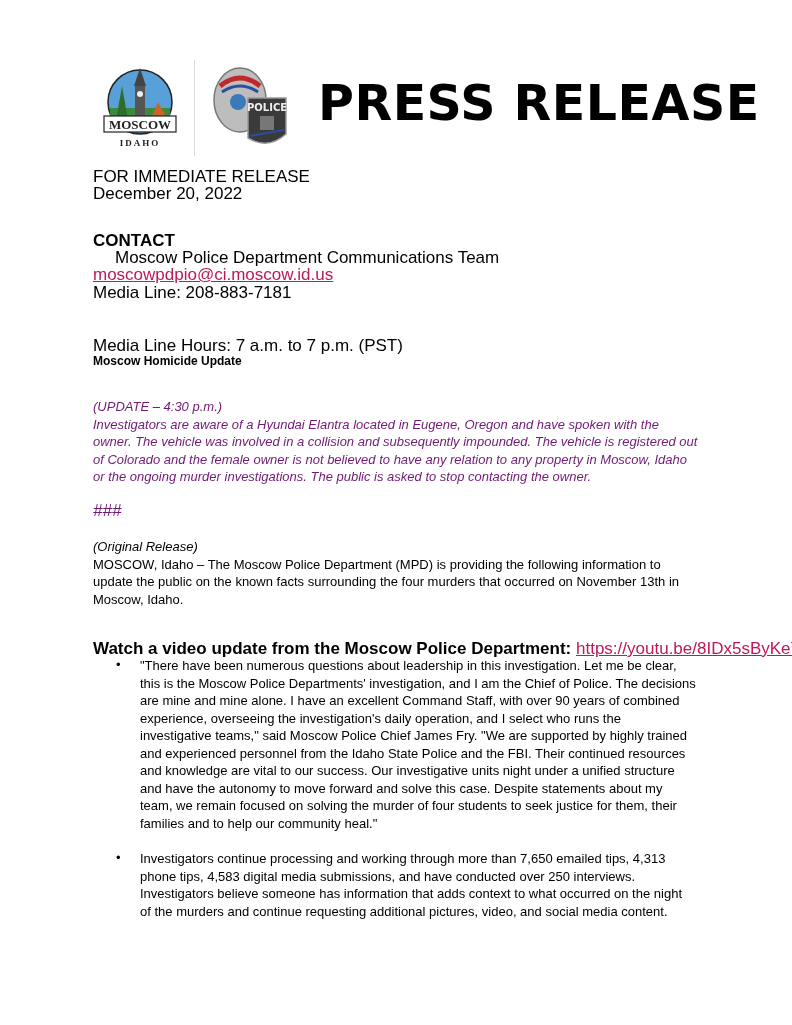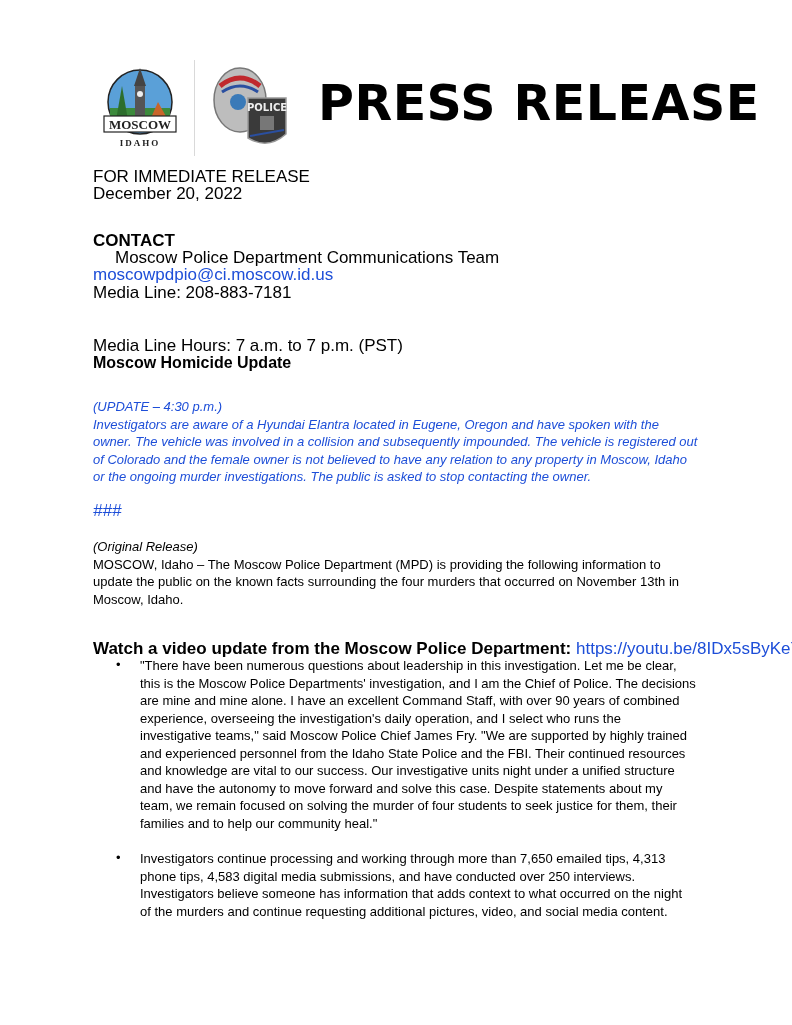--- a/index.html
+++ b/index.html
@@ -16,25 +16,25 @@
   .badge-logo { position: absolute; left: 110px; top: 6px; width: 82px; height: 88px; }
   .press-title {
     position: absolute; left: 220px; top: 20px;
     font-family: "DejaVu Sans", sans-serif; font-weight: bold;
     font-size: 49px; letter-spacing: 0.5px; color: #000; line-height: 52px;
     white-space: nowrap;
   }
 
   .txt { position: absolute; left: 93px; font-size: 17px; line-height: 17.5px; white-space: nowrap; }
   .bold { font-weight: bold; }
-  .link { color: #1d4ed8; cursor: pointer; }
-  .red { color: #1d4ed8; }
+  .link { color: #be185d; text-decoration: underline; cursor: pointer; }
+  .red { color: #701a75; }
   .italic { font-style: italic; }
 
-  .heading { position: absolute; left: 93px; top: 354px; font-size: 16px; font-weight: bold; }
+  .heading { position: absolute; left: 93px; top: 354px; font-size: 12px; font-weight: bold; }
 
   .para { position: absolute; left: 93px; width: 620px; font-size: 13px; line-height: 17.5px; }
   .para div { white-space: nowrap; }
 
   .bullet { position: absolute; left: 116px; font-size: 13px; }
   .bullet-text { position: absolute; left: 140px; width: 580px; font-size: 13px; line-height: 17.5px; }
   .bullet-text div { white-space: nowrap; }
 </style>
 </head>
 <body>

